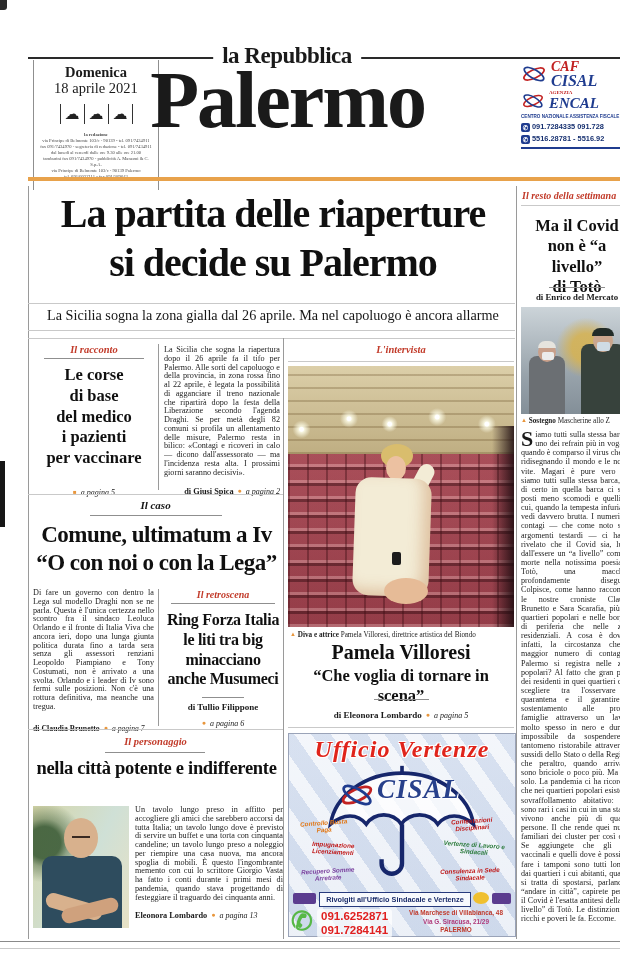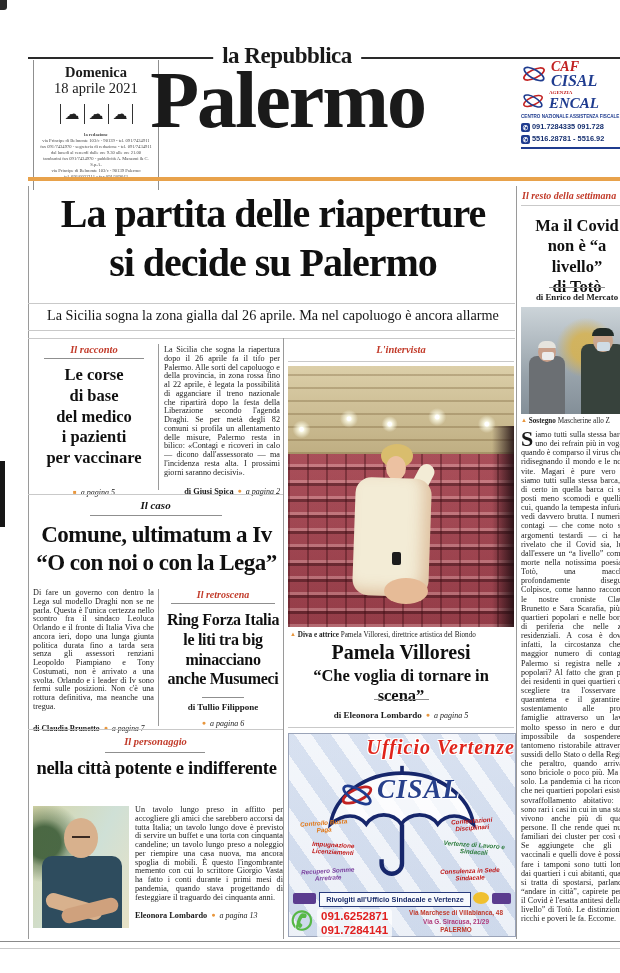--- a/index.html
+++ b/index.html
@@ -64,21 +64,21 @@
   .man{position:absolute;border-radius:8px 8px 0 0;}
   .head{position:absolute;border-radius:50%;}
   .mask{position:absolute;border-radius:2px;}
   .vasta-bg{position:absolute;inset:0;background:
       radial-gradient(circle at 12% 30%, rgba(60,92,55,.9) 0 16px, rgba(60,92,55,.45) 24px, transparent 40px),
       linear-gradient(115deg,#d6d6a9,#cfe0d6 55%,#e7e1c5);}
   
   .ad{position:absolute;border:1px solid #9aa3b8;background:
       repeating-linear-gradient(55deg, rgba(255,255,255,.55) 0 14px, rgba(190,205,230,.35) 14px 30px),
       linear-gradient(#e6ecf6,#d6dfee);}
-  .ad-title{font-weight:bold;font-style:italic;font-size:20px;color:#e0241b;letter-spacing:1px;text-align:right;
+  .ad-title{font-weight:bold;font-style:italic;font-size:24px;color:#e0241b;letter-spacing:1px;text-align:center;
       text-shadow:1px 1px 0 #fff,-1px -1px 0 #fff,1px -1px 0 #fff,-1px 1px 0 #fff;}
   .cisal-big{font-weight:bold;font-style:italic;font-size:27px;color:#27408b;letter-spacing:1px;
       text-shadow:1px 1px 0 #fff;}
   .svc{position:absolute;font-family:"Liberation Sans",sans-serif;font-weight:bold;font-style:italic;
       font-size:6.3px;line-height:1.1;text-align:center;}
   .ad-banner{position:absolute;background:#f7f9fd;border:1px solid #273a7d;display:flex;align-items:center;
       justify-content:center;font-family:"Liberation Sans",sans-serif;font-weight:bold;font-size:7.3px;color:#1c2d6b;}
   .badge{position:absolute;border-radius:2px;}
   .adphone{font-family:"Liberation Sans",sans-serif;font-weight:bold;font-size:11.5px;color:#e02020;line-height:1.25;}
   .adaddr{font-family:"Liberation Sans",sans-serif;font-weight:bold;font-size:6.4px;color:#b03a7a;line-height:1.35;text-align:center;}

